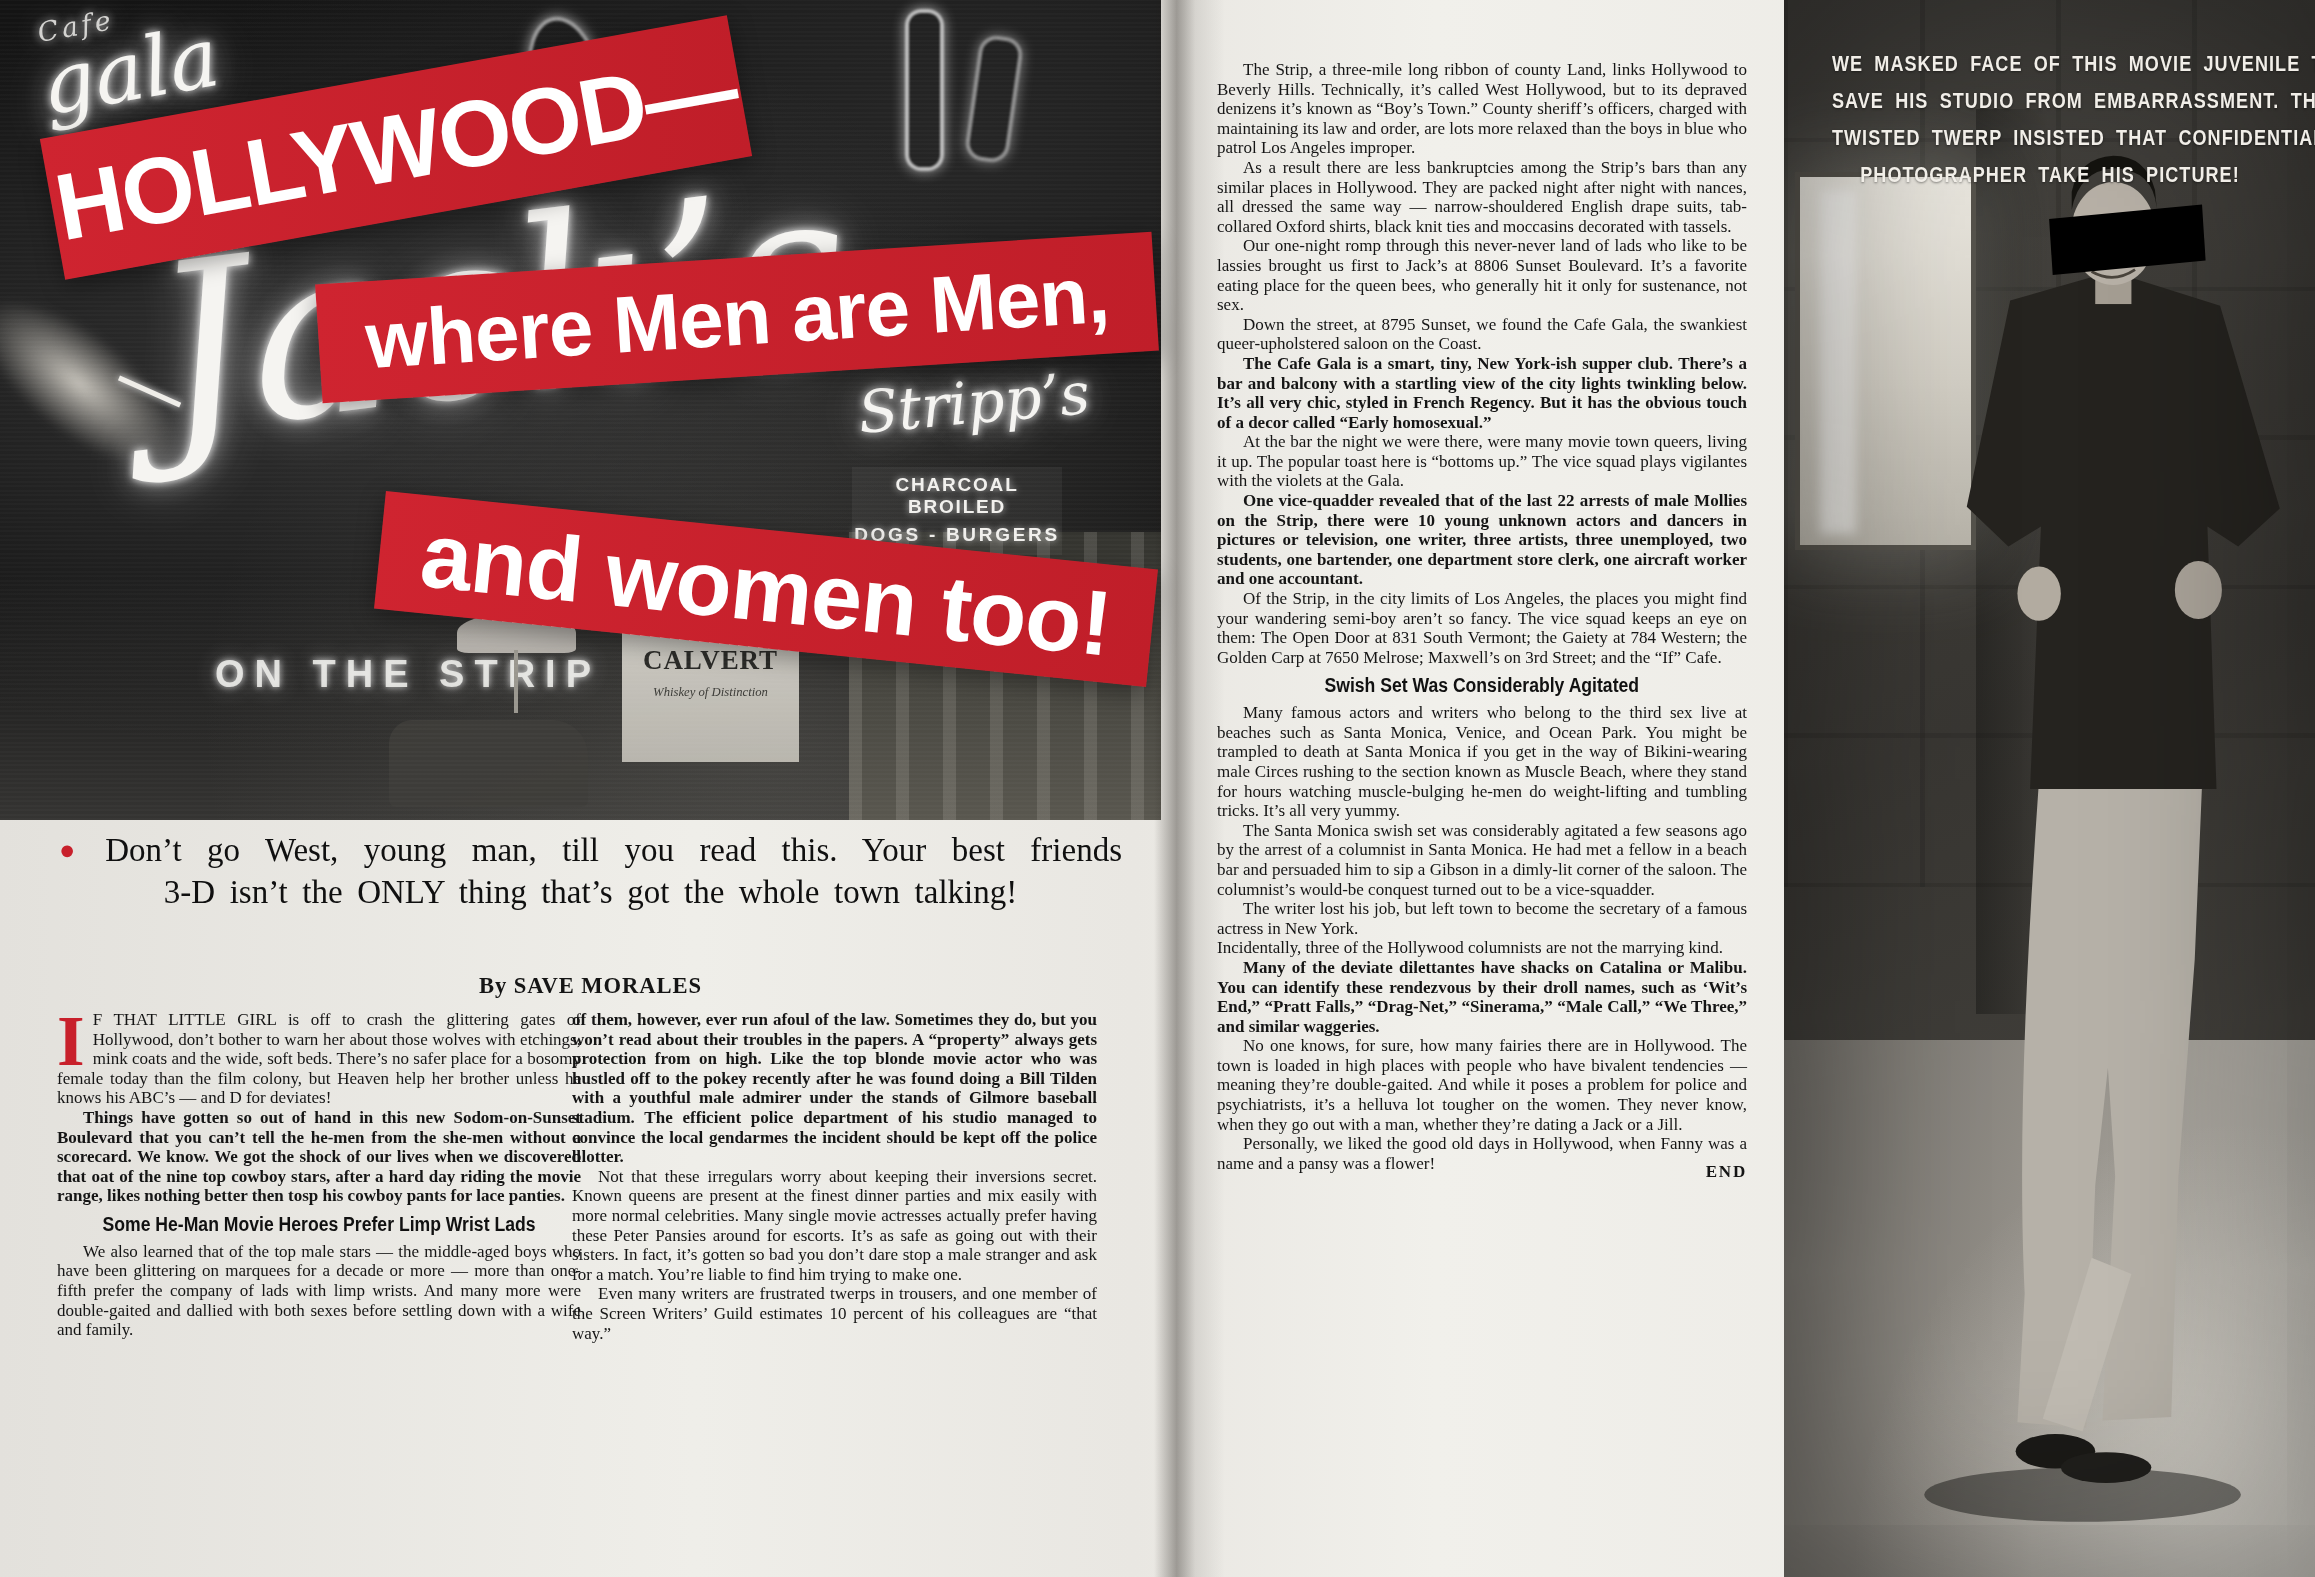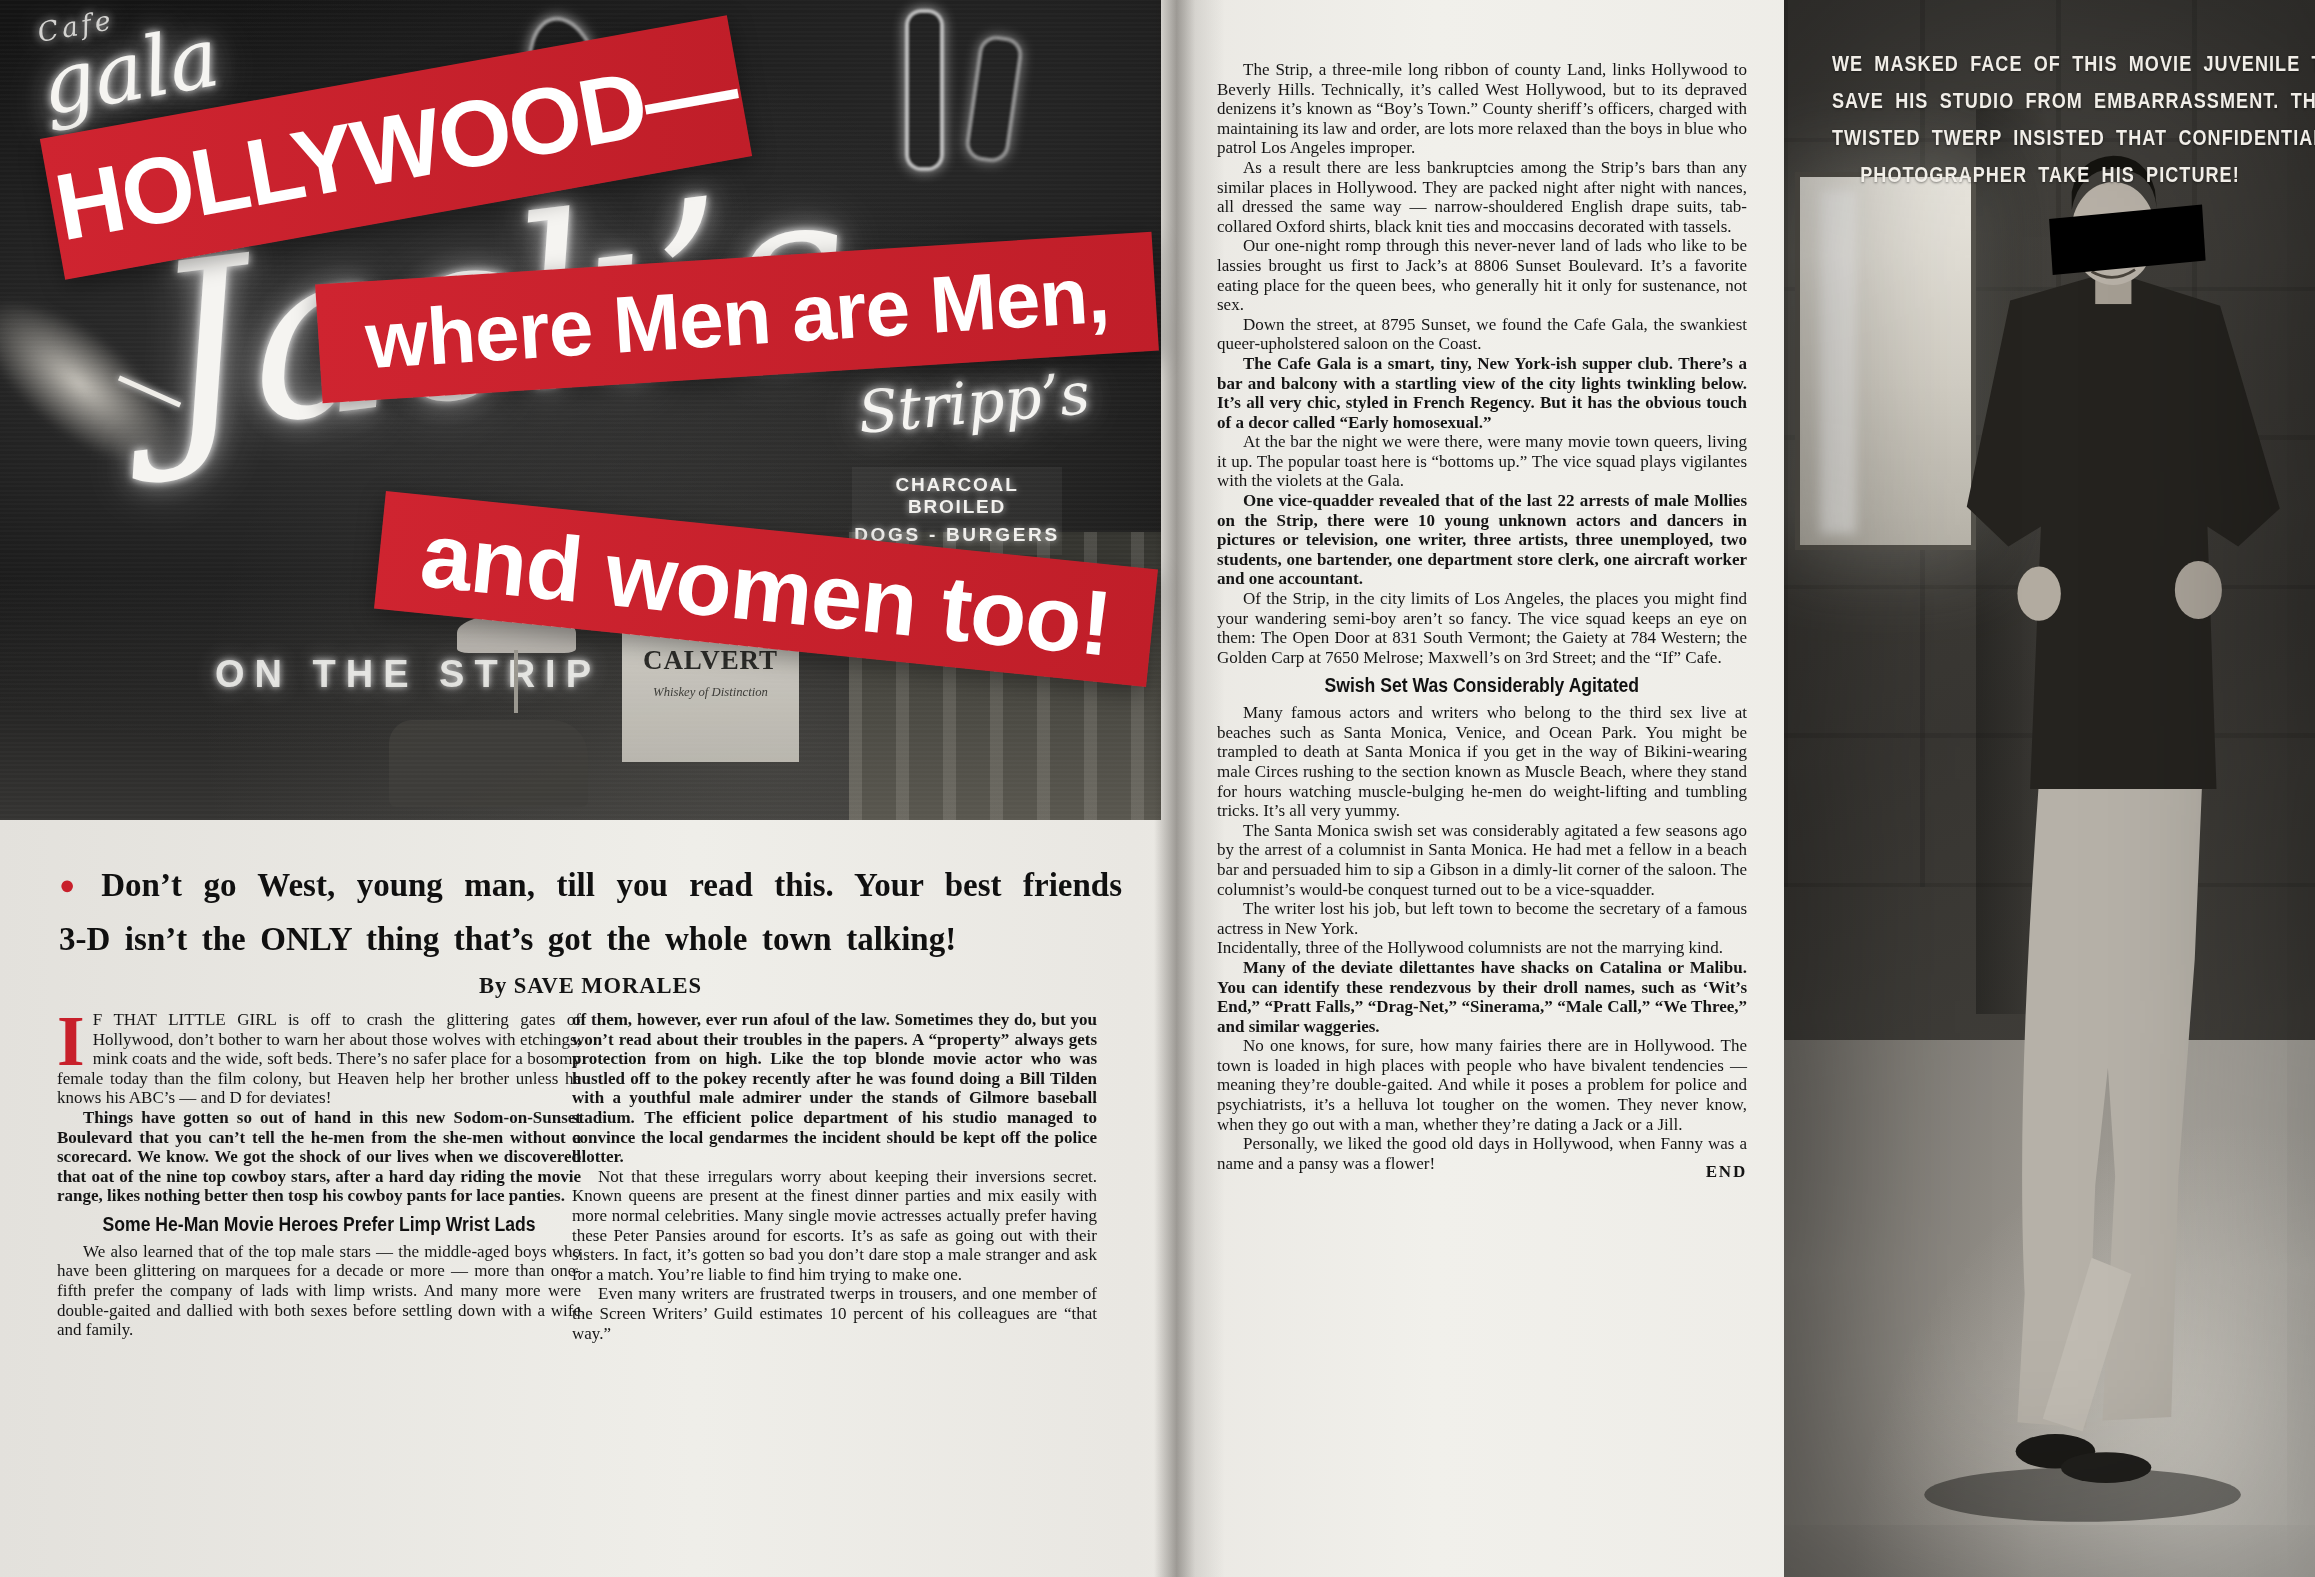--- a/index.html
+++ b/index.html
@@ -45,23 +45,23 @@
   .storeglow{position:absolute;left:849px;top:532px;width:312px;height:288px;
     background:repeating-linear-gradient(90deg,rgba(210,206,198,.16) 0 12.7px,rgba(0,0,0,0) 12.7px 47px),linear-gradient(#34342f,#59574f);}
   
   .band{position:absolute;z-index:10;display:flex;align-items:center;justify-content:center;
     background:linear-gradient(100deg,#cf2430 0%,#c01e29 100%);box-shadow:0 7.2px 23.5px rgba(0,0,0,.35);
     font-family:"Liberation Sans",sans-serif;font-weight:bold;color:#fff;white-space:nowrap;}
   .band1{left:47px;top:76px;width:698px;height:143px;transform:rotate(-10.2deg);font-size:94px;letter-spacing:-1.8px;}
   .band2{left:318px;top:258px;width:838px;height:119px;transform:rotate(-3.6deg);font-size:80px;letter-spacing:-0.9px;}
   .band3{left:378px;top:530px;width:776px;height:118px;transform:rotate(5.8deg);font-size:92px;letter-spacing:-0.9px;}
   
-  .deck{position:absolute;left:59px;top:858px;width:1063px;z-index:3;font-weight:bold;font-size:33px;line-height:54px;color:#101010;}
+  .deck{position:absolute;left:59px;top:829px;width:1063px;z-index:3;font-weight:normal;font-size:33px;line-height:42px;color:#101010;}
   .dl-just{text-align:justify;text-align-last:justify;}
-  .dl-center{word-spacing:6.3px;}
+  .dl-center{text-align:center;word-spacing:6.3px;}
   .bullet{color:#c8202b;font-size:27px;margin-right:12.7px;vertical-align:1.8px;}
   .byline{position:absolute;left:59px;top:973px;width:1063px;text-align:center;font-weight:bold;font-size:22.6px;letter-spacing:0.9px;z-index:3;}
   
   .col{position:absolute;z-index:3;font-size:17px;line-height:19.6px;}
   .col p{margin:0;text-indent:26px;text-align:justify;}
   .col p.ni{text-indent:0;}
   .col p.b{font-weight:bold;}
   .col1{left:57px;top:1010px;width:524px;}
   .col2{left:572px;top:1010px;width:525px;}
   .rcol{left:1217px;top:60px;width:530px;}

